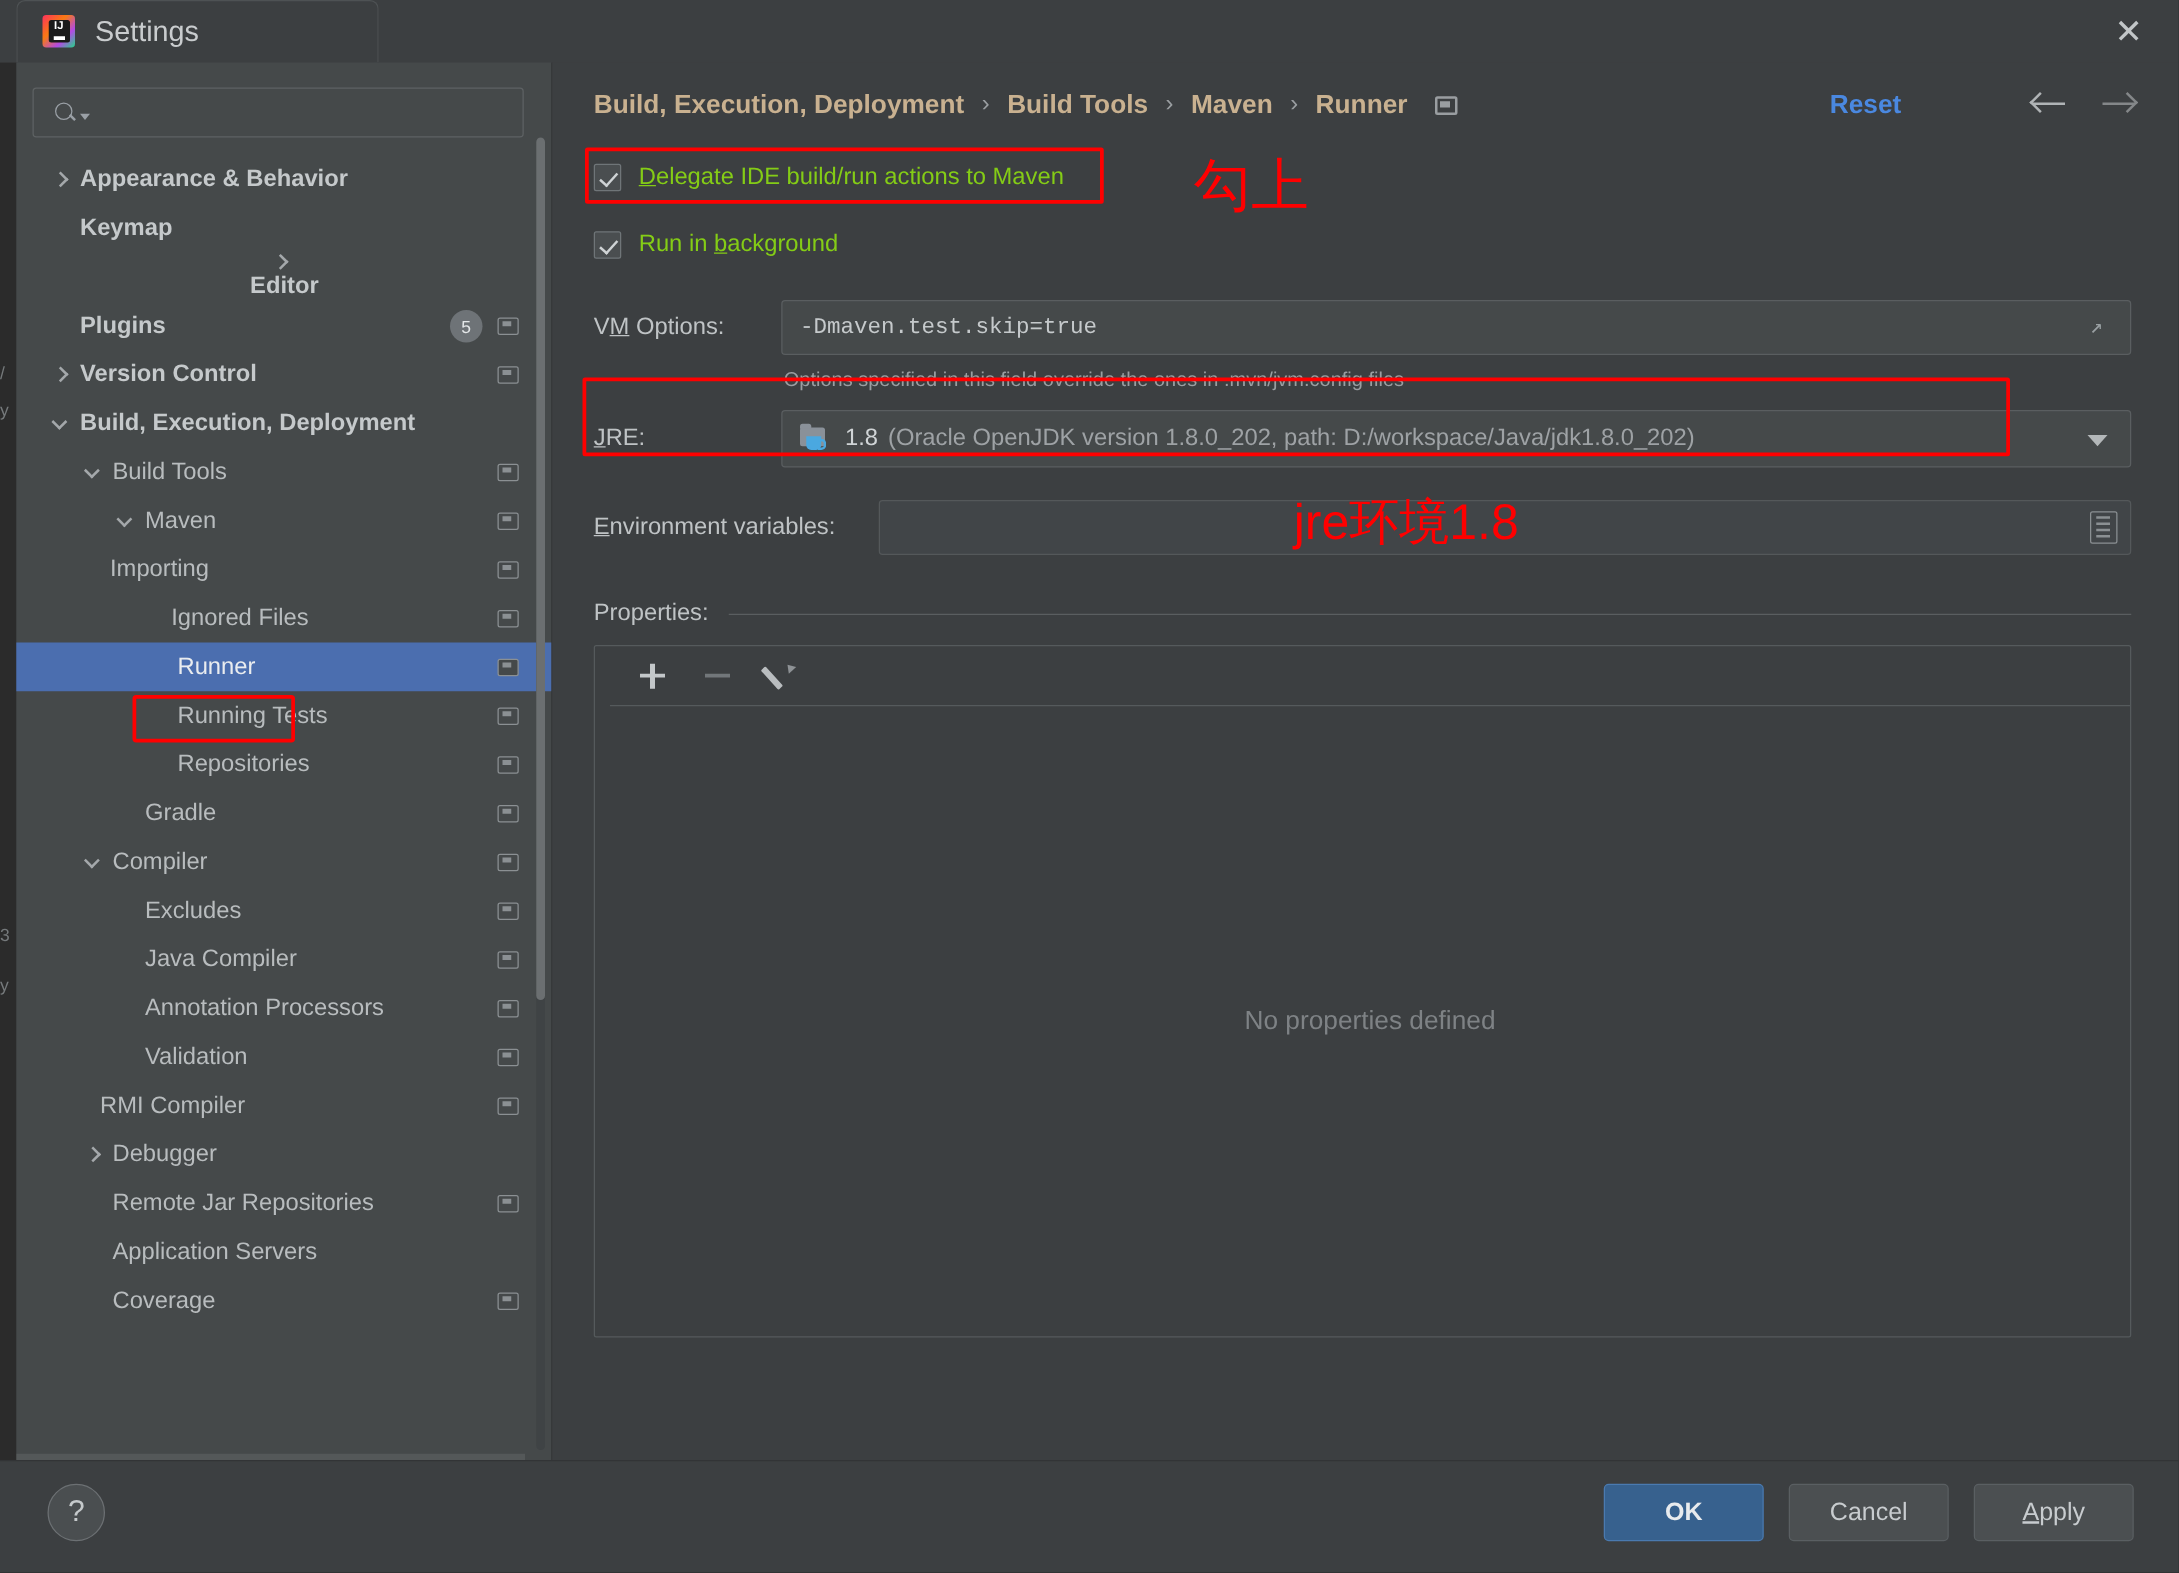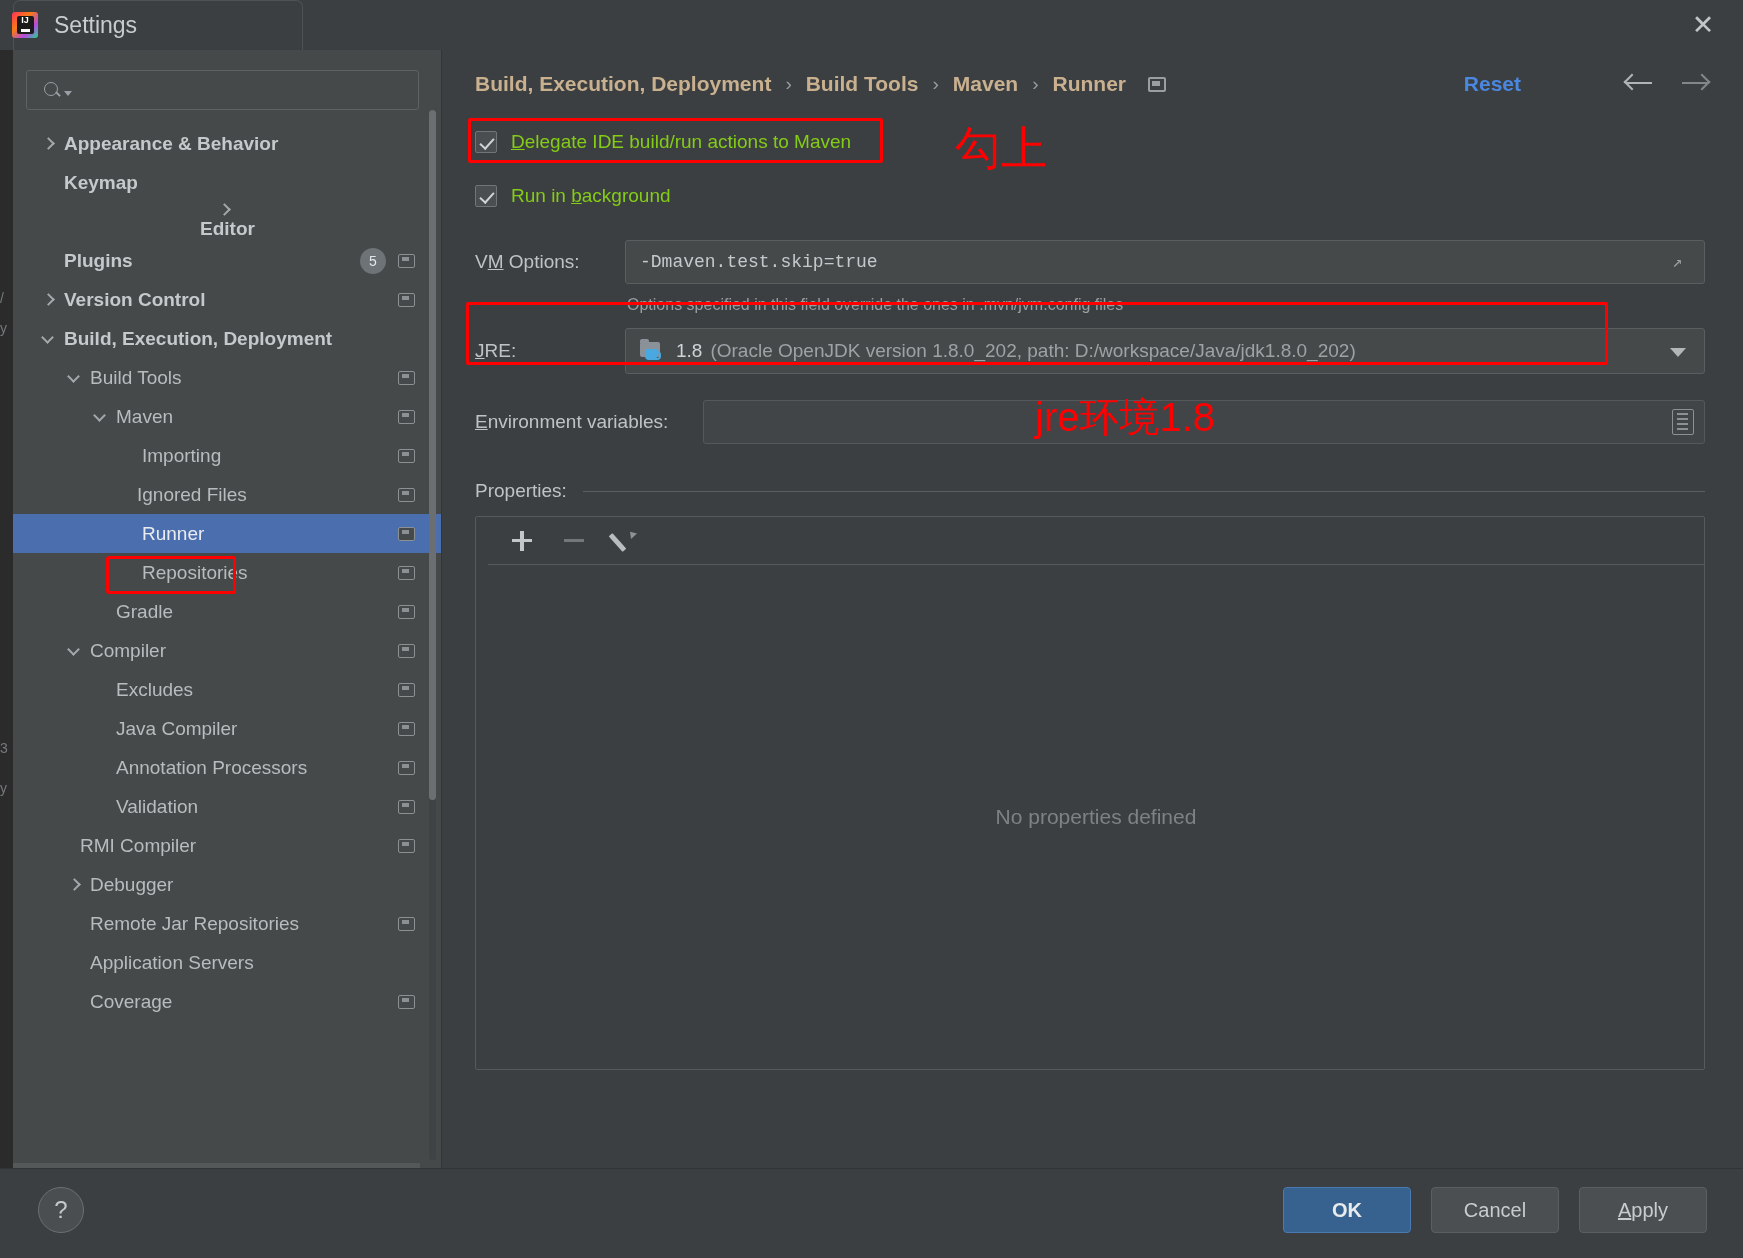--- a/index.html
+++ b/index.html
@@ -15,21 +15,21 @@
     background: #3c3f41;
     overflow: hidden;
   }
 
   
   .titlebar {
     position: absolute; left: 0; top: 0; width: 1743px; height: 50px;
     background: #3c3f41;
     display: flex; align-items: center;
   }
-  .title-left { display: flex; align-items: center; padding-left: 12px; }
+  .title-left { display: flex; align-items: center; padding-left: 34px; }
   .ij-logo {
     width: 26px; height: 26px; position: relative; margin-right: 16px;
     border-radius: 3px;
     background:
       linear-gradient(135deg, #fe315d 0%, #f97a12 38%, #b24ae3 70%, #21d789 100%);
     overflow: hidden;
   }
   .ij-logo::after {
     content: ""; position: absolute; left: 5px; top: 4px;
     width: 17px; height: 18px; background: #1a1a1a; border-radius: 2px;
@@ -417,33 +417,38 @@
           <div class="tree-row" style="padding-left: 66px;">
             <span class="arrow down"></span>
             <span class="tree-label">Build Tools</span>
             <span class="scope-ico"></span>
           </div>
           <div class="tree-row" style="padding-left: 92px;">
             <span class="arrow down"></span>
             <span class="tree-label">Maven</span>
             <span class="scope-ico"></span>
           </div>
-          <div class="tree-row" style="padding-left: 118px; align-items: center;">
+          <div class="tree-row" style="padding-left: 64px; align-items: center;">
             <span class="arrow"></span>
             <span class="tree-label">Importing</span>
             <span class="scope-ico"></span>
           </div>
           <div class="tree-row" style="padding-left: 113px;">
             <span class="arrow"></span>
             <span class="tree-label">Ignored Files</span>
             <span class="scope-ico"></span>
           </div>
           <div class="tree-row selected" style="padding-left: 118px;">
             <span class="arrow"></span>
             <span class="tree-label">Runner</span>
+            <span class="scope-ico"></span>
+          </div>
+          <div class="tree-row" style="padding-left: 118px;">
+            <span class="arrow"></span>
+            <span class="tree-label">Running Tests</span>
             <span class="scope-ico"></span>
           </div>
           <div class="tree-row" style="padding-left: 118px;">
             <span class="arrow"></span>
             <span class="tree-label">Repositories</span>
             <span class="scope-ico"></span>
           </div>
           <div class="tree-row" style="padding-left: 92px;">
             <span class="arrow"></span>
             <span class="tree-label">Gradle</span>

